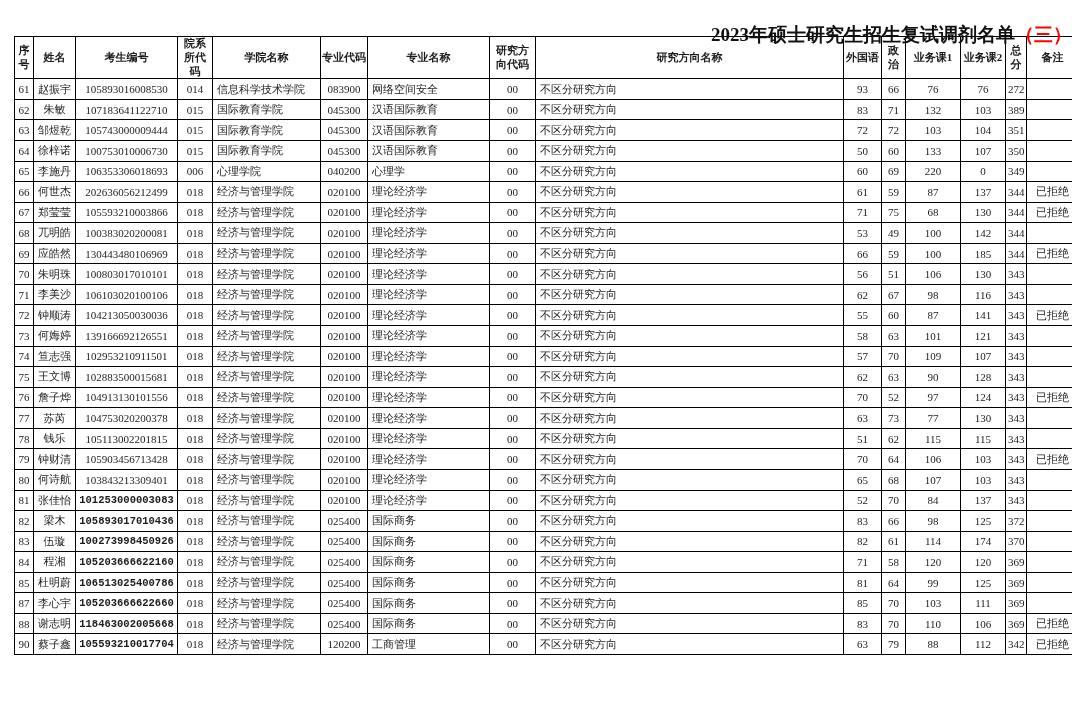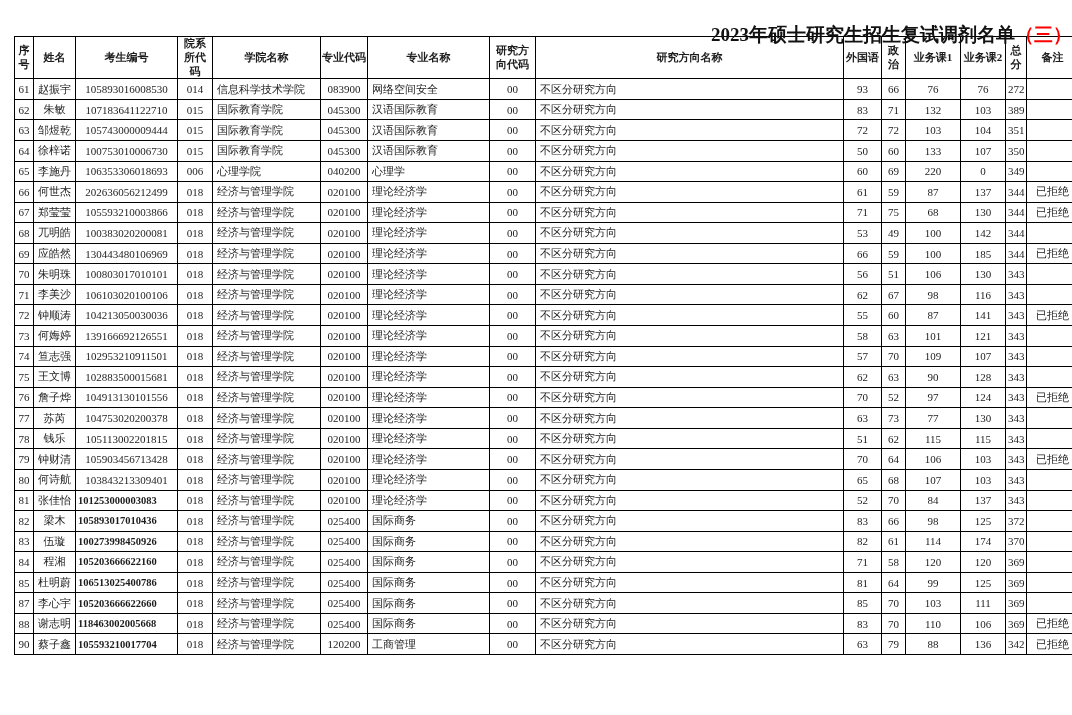--- a/index.html
+++ b/index.html
@@ -21,22 +21,22 @@
     overflow:hidden; box-sizing:border-box;
   }
   th {
     font-weight:bold; height:31px; line-height:1.25;
     text-align:center; white-space:normal; padding:0 1px;
   }
   td { height:20.57px; white-space:nowrap; }
   td.c { text-align:center; }
   td.l { text-align:left; padding-left:4px; }
   td.bid {
-    font-family:Liberation Serif, serif;
-    font-weight:bold; font-size:10.5px; 
+    font-family:Liberation Mono, monospace;
+    font-weight:bold; font-size:10.5px; text-align:center;
   }
 </style>
 </head>
 <body>
 
 <div class="title-bar"><span>2023年硕士研究生招生复试调剂名单</span><span class="title-suffix" id="title-suffix" style="color: rgb(255, 0, 0);">（三）</span></div>
 
 <table class="roster">
   <colgroup>
     <col style="width:19px">
@@ -540,18 +540,18 @@
         <td class="bid">105593210017704</td>
         <td class="c">018</td>
         <td class="l">经济与管理学院</td>
         <td class="c">120200</td>
         <td class="l">工商管理</td>
         <td class="c">00</td>
         <td class="l">不区分研究方向</td>
         <td class="c">63</td>
         <td class="c">79</td>
         <td class="c">88</td>
-        <td class="c">136</td>
+        <td class="c">112</td>
         <td class="c">342</td>
         <td class="c">已拒绝</td>
       </tr>
     </tbody>
 </table>
 
 </body></html>

